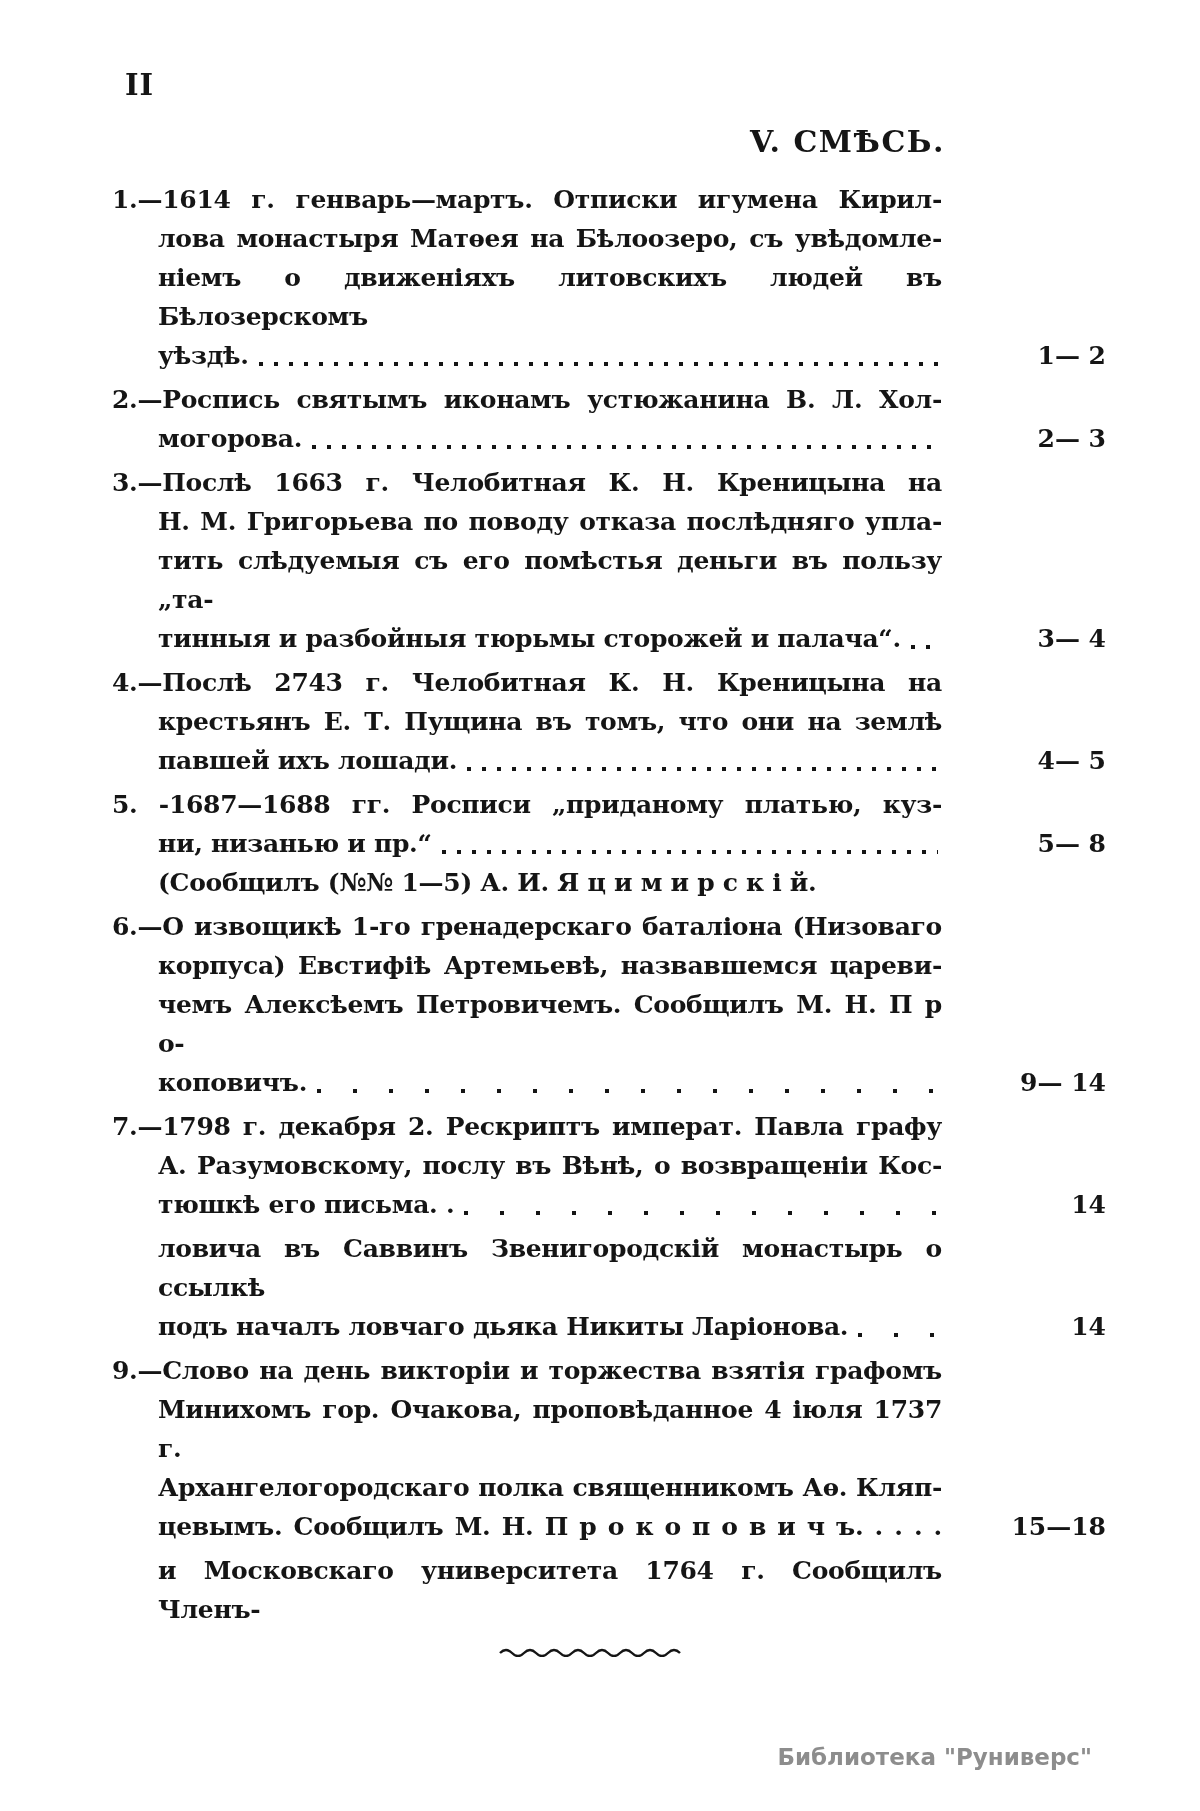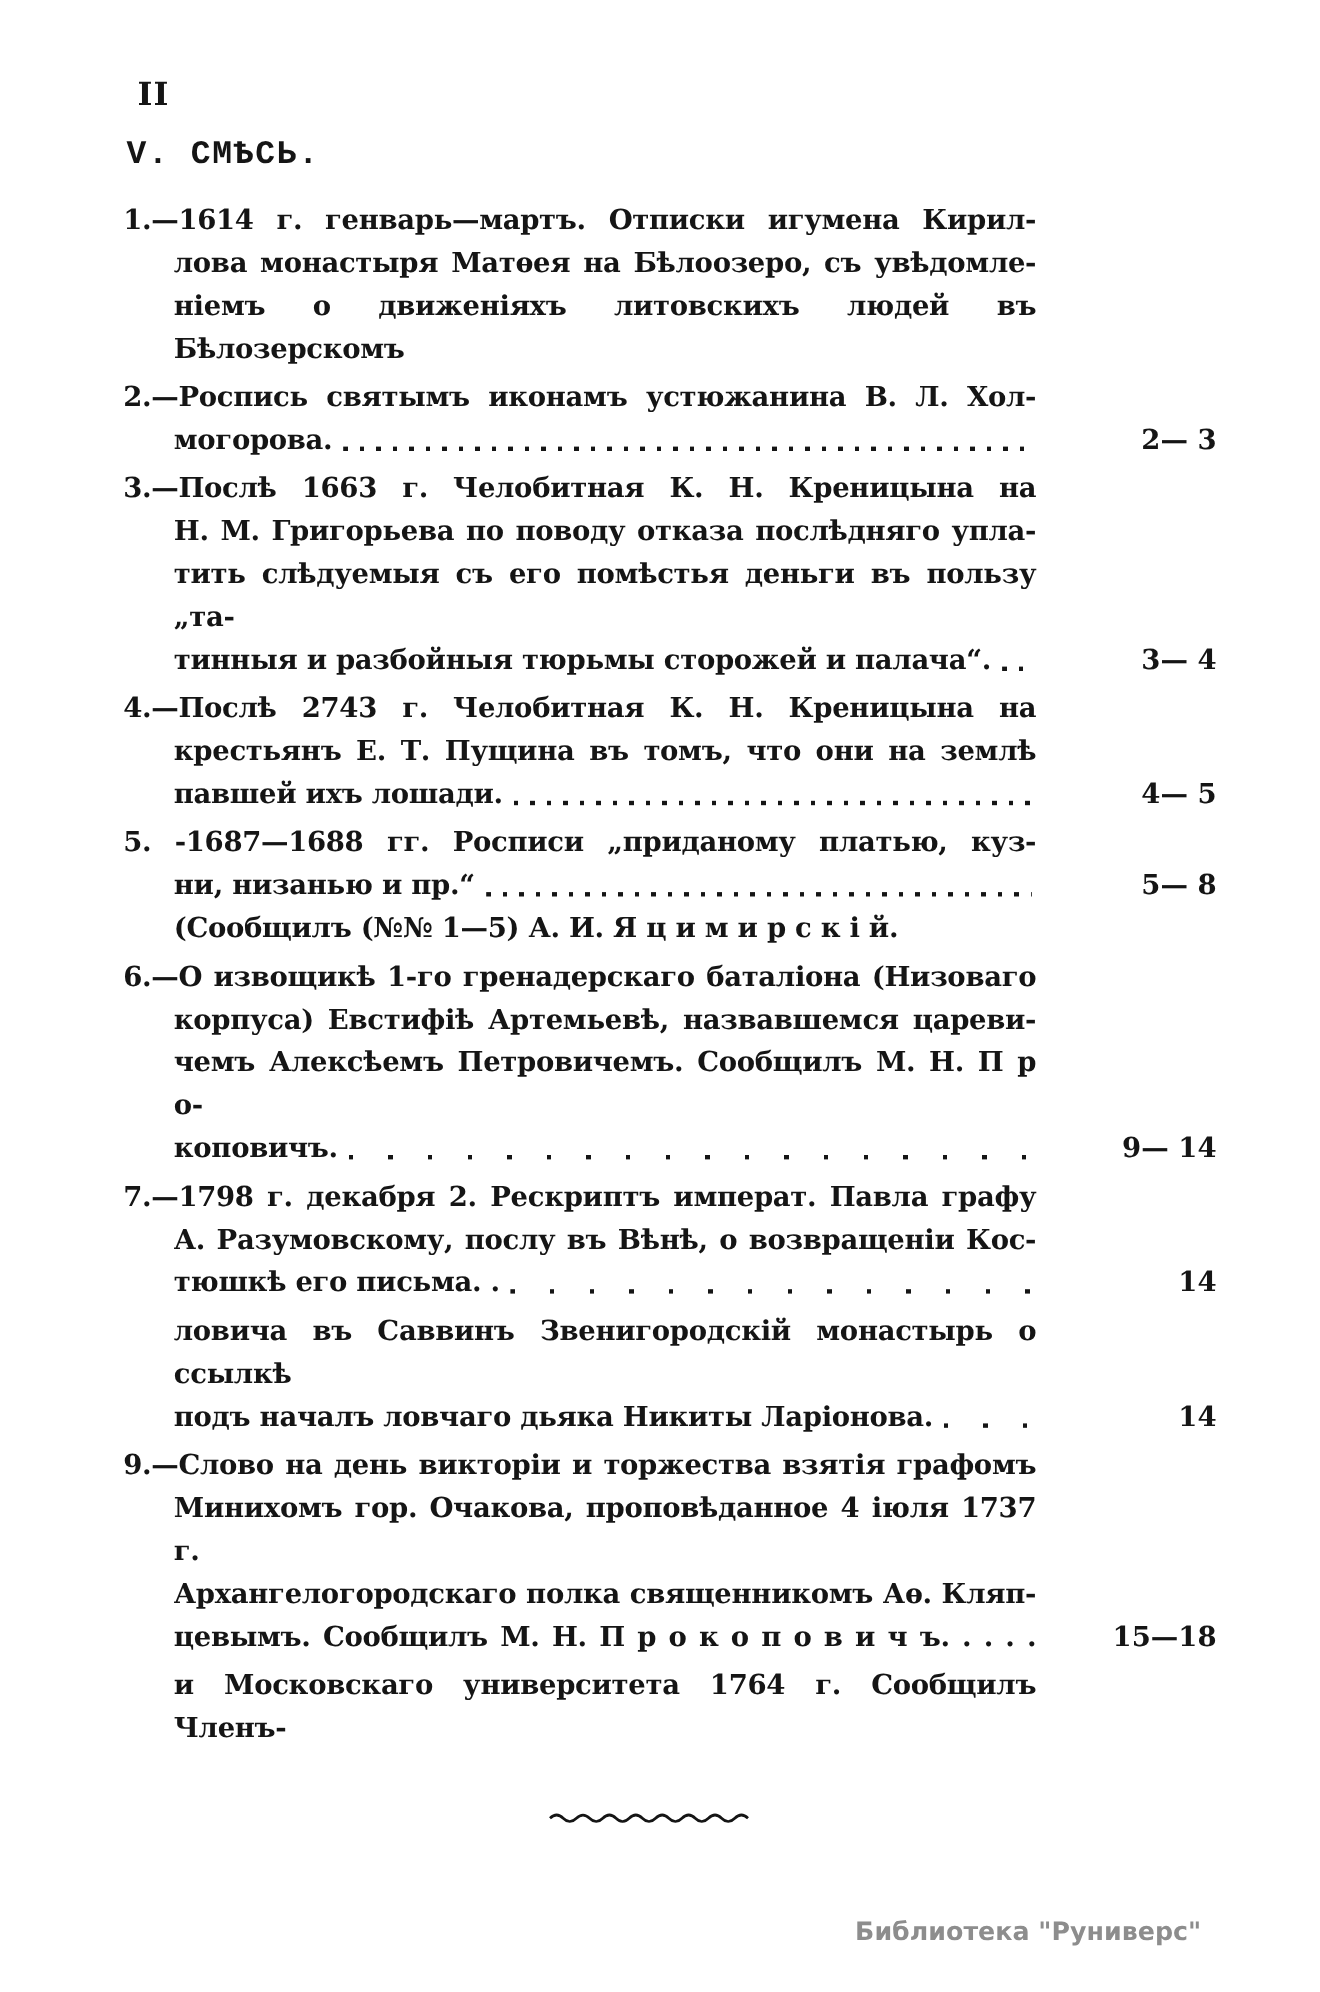--- a/index.html
+++ b/index.html
@@ -2,22 +2,22 @@
 <html><head>
 <meta charset="utf-8">
 <style>
   html,body { margin:0; padding:0; background:#ffffff; }
   .page {
     position:relative; width:1200px; height:1811px; background:#ffffff;
     font-family:"DejaVu Serif","Liberation Serif",serif; font-weight:700; color:#151515;
     overflow:hidden;
   }
   .folio { position:absolute; left:100px; top:68px; font-size:29px; letter-spacing:1px;margin-left:25px; }
-  .title { position:absolute; left:115px; top:124px; width:830px; text-align:left;
-           font-size:30px; letter-spacing:1.5px;font-family:Liberation Mono, monospace; }
+  .title { position:absolute; left:115px; top:124px; width:830px; text-align:right;
+           font-size:30px; letter-spacing:1.5px; }
   .toc  { position:absolute; left:112px; top:180px; width:1000px; font-size:25px; }
   .entry { margin-bottom:5px; }
   .row  { display:flex; align-items:baseline; line-height:39px; }
   .textcol { flex:0 0 830px; width:830px; display:flex; box-sizing:border-box; }
   .textcol.indent { padding-left:46px; }
   .txt.just { flex:1 1 auto; text-align:justify; text-align-last:justify; letter-spacing:-0.3px; }
   .txt.left { flex:0 1 auto; letter-spacing:-0.3px; }
   .leader { flex:1 1 auto; height:4px; align-self:flex-end; margin:0 4px 9px 10px;
             background:repeating-linear-gradient(90deg,#151515 0 4px,transparent 4px 15px); }
   .leader.sparse { background:repeating-linear-gradient(90deg,#151515 0 4px,transparent 4px 36px); }
@@ -46,20 +46,27 @@
             <span class="txt just">лова монастыря Матѳея на Бѣлоозеро, съ увѣдомле-</span>
           </div>
           <div class="pagecol"></div>
         </div>
         <div class="row">
           <div class="textcol indent">
             <span class="txt just">ніемъ о движеніяхъ литовскихъ людей въ Бѣлозерскомъ</span>
           </div>
           <div class="pagecol"></div>
         </div>
+        <div class="row">
+          <div class="textcol indent">
+            <span class="txt left">уѣздѣ.</span>
+            <span class="leader"></span>
+          </div>
+          <div class="pagecol">1— 2</div>
+        </div>
       </div>
       <div class="entry">
         <div class="row">
           <div class="textcol">
             <span class="txt just">2.—Роспись святымъ иконамъ устюжанина В. Л. Хол-</span>
           </div>
           <div class="pagecol"></div>
         </div>
         <div class="row">
           <div class="textcol indent">

